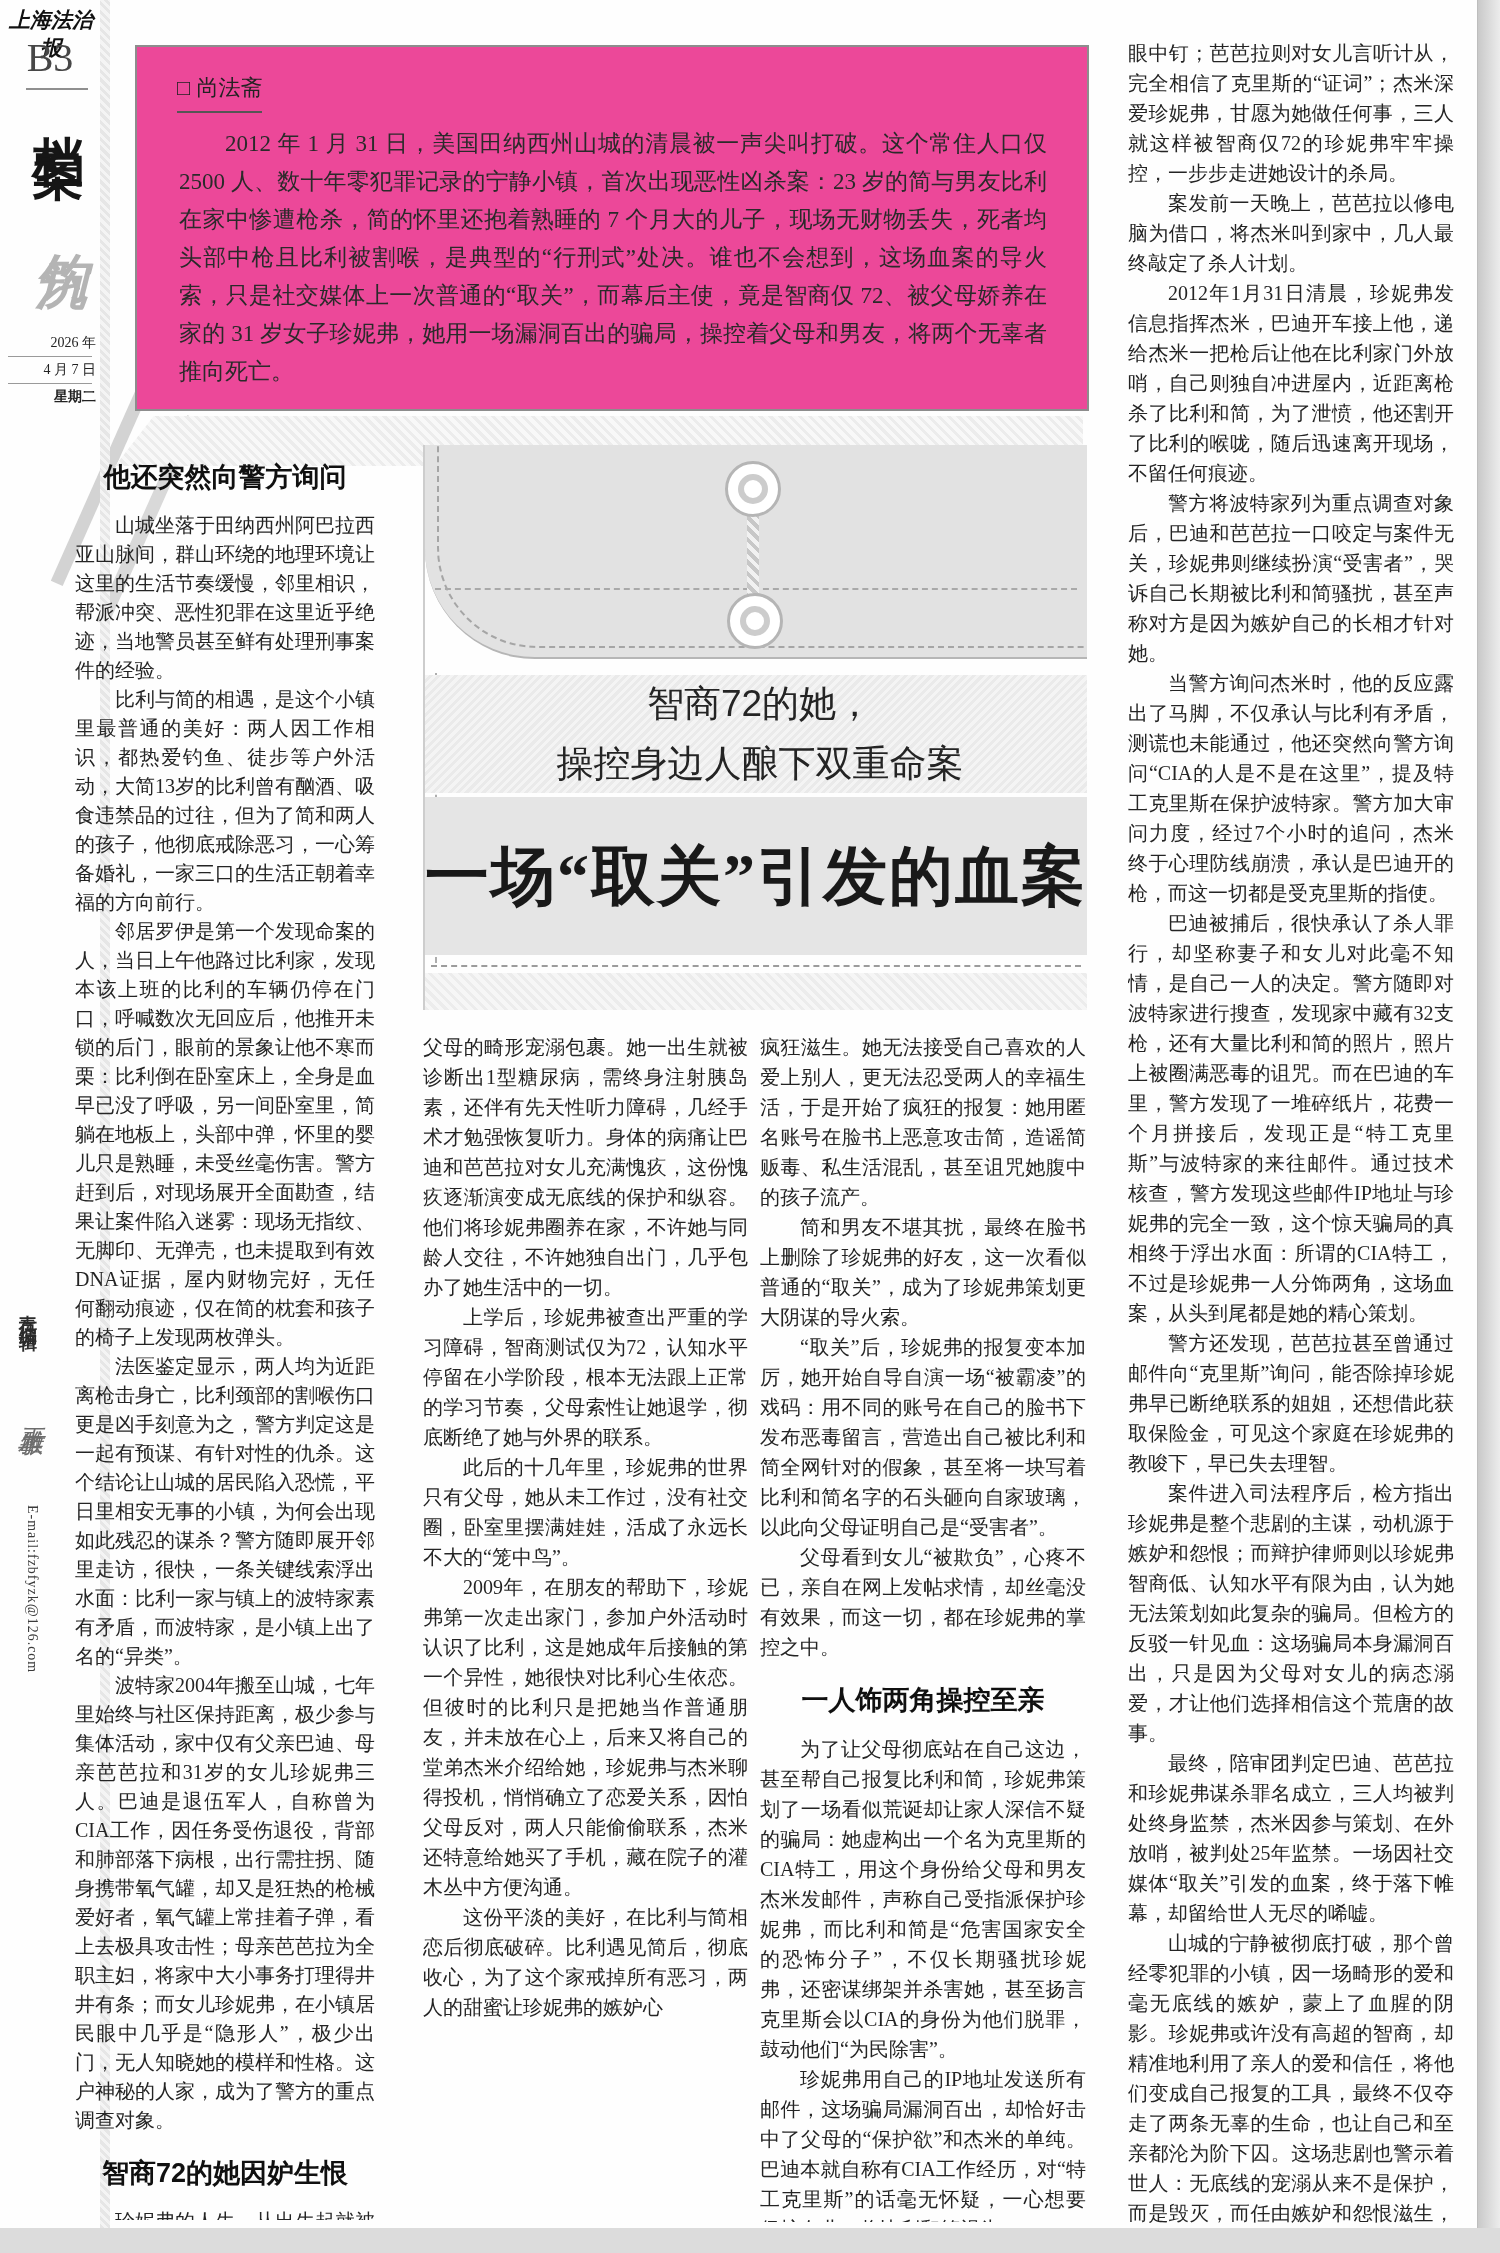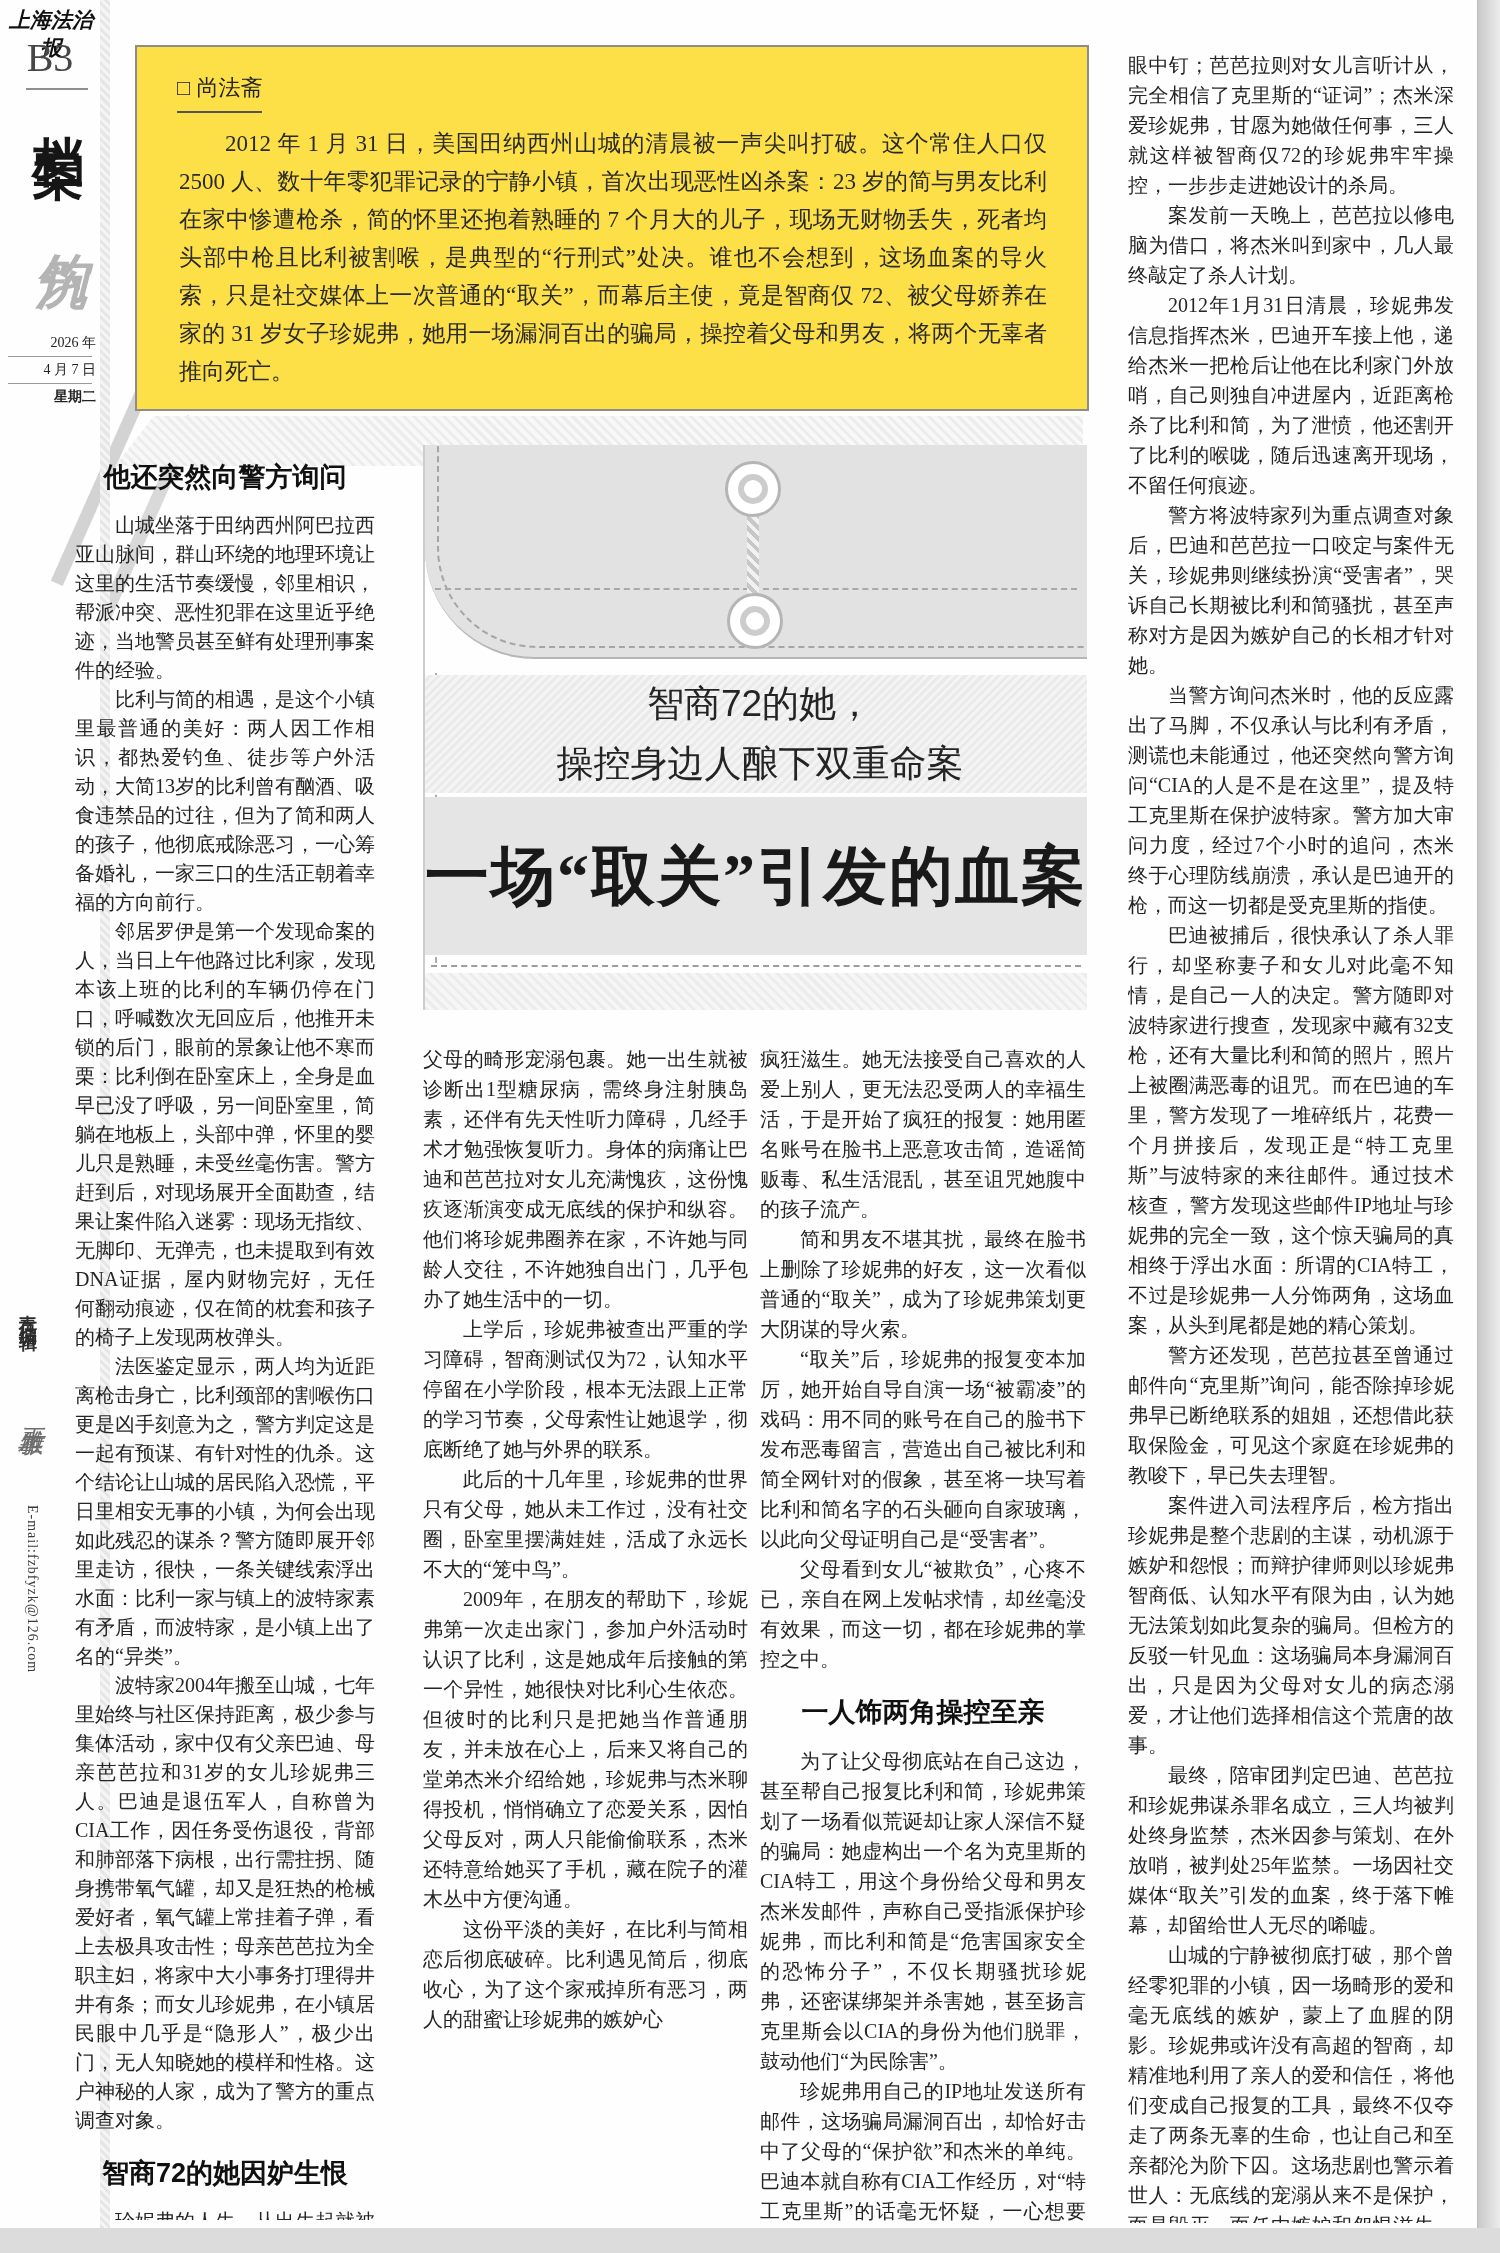--- a/index.html
+++ b/index.html
@@ -40,21 +40,21 @@
   .deco-band { position:absolute; left:115px; top:416px; width:968px; height:50px;
                background:repeating-linear-gradient(45deg,#ececec 0 3px,#f8f8f8 3px 7px);
                clip-path:polygon(4% 0,100% 0,100% 100%,0 100%); }
   .deco-bar1 { position:absolute; left:96px; top:368px; width:13px; height:225px;
                background:#d3d3d3; transform:rotate(24deg); }
   .deco-bar2 { position:absolute; left:141px; top:408px; width:13px; height:225px;
                background:#d9d9d9; transform:rotate(24deg); }
 
   
   .intro-box { position:absolute; left:135px; top:45px; width:950px; height:362px;
-               background:#fde047; border:2px solid #8d8d8d; }
+               background:#ec4899; border:2px solid #8d8d8d; }
   .byline { position:absolute; left:40px; top:26px; font-size:22px; color:#222;
             font-family:"Liberation Sans", sans-serif; padding-bottom:8px; border-bottom:2px solid #555; }
   .intro-text { position:absolute; left:42px; right:40px; top:78px; font-size:23px; line-height:38px;
                 text-align:justify; text-indent:2em; color:#2a2a2a; }
 
   
   .folder { position:absolute; left:423px; top:445px; width:662px; height:565px;
             overflow:hidden; border-left:2px solid #cdcdcd; }
   .flap { position:absolute; left:0; top:0; right:0; height:212px; background:#e2e2e2;
           border-bottom:2px solid #b6b6b6; border-radius:0 0 0 110px; overflow:hidden; }
@@ -85,21 +85,21 @@
                    background:repeating-linear-gradient(45deg,#ececec 0 3px,#f6f6f6 3px 7px); }
 
   
   .col { position:absolute; font-size:20px; line-height:30px; text-align:justify;
          color:#242424; overflow:hidden; }
   .col1 { left:75px; top:455px; width:300px; height:1765px; line-height:29px; }
   .col2 { left:423px; top:1032px; width:325px; height:1190px; }
   .col3 { left:760px; top:1032px; width:326px; height:1190px; }
   .col4 { left:1128px; top:38px; width:326px; height:2185px; }
   .para { margin:0; text-indent:2em; }
-  .para.cont { text-indent:0;margin-top:12px; }
+  .para.cont { text-indent:0; }
   .subhead { font-family:"Liberation Sans", sans-serif; font-weight:bold; font-size:27px;
              text-align:center; margin:20px 0 16px; color:#101010; text-indent:0; line-height:36px; }
   .subhead.first { margin-top:4px; }
 </style>
 </head>
 <body>
 
 <div class="page">
 
   <div class="deco-bar1"></div>

